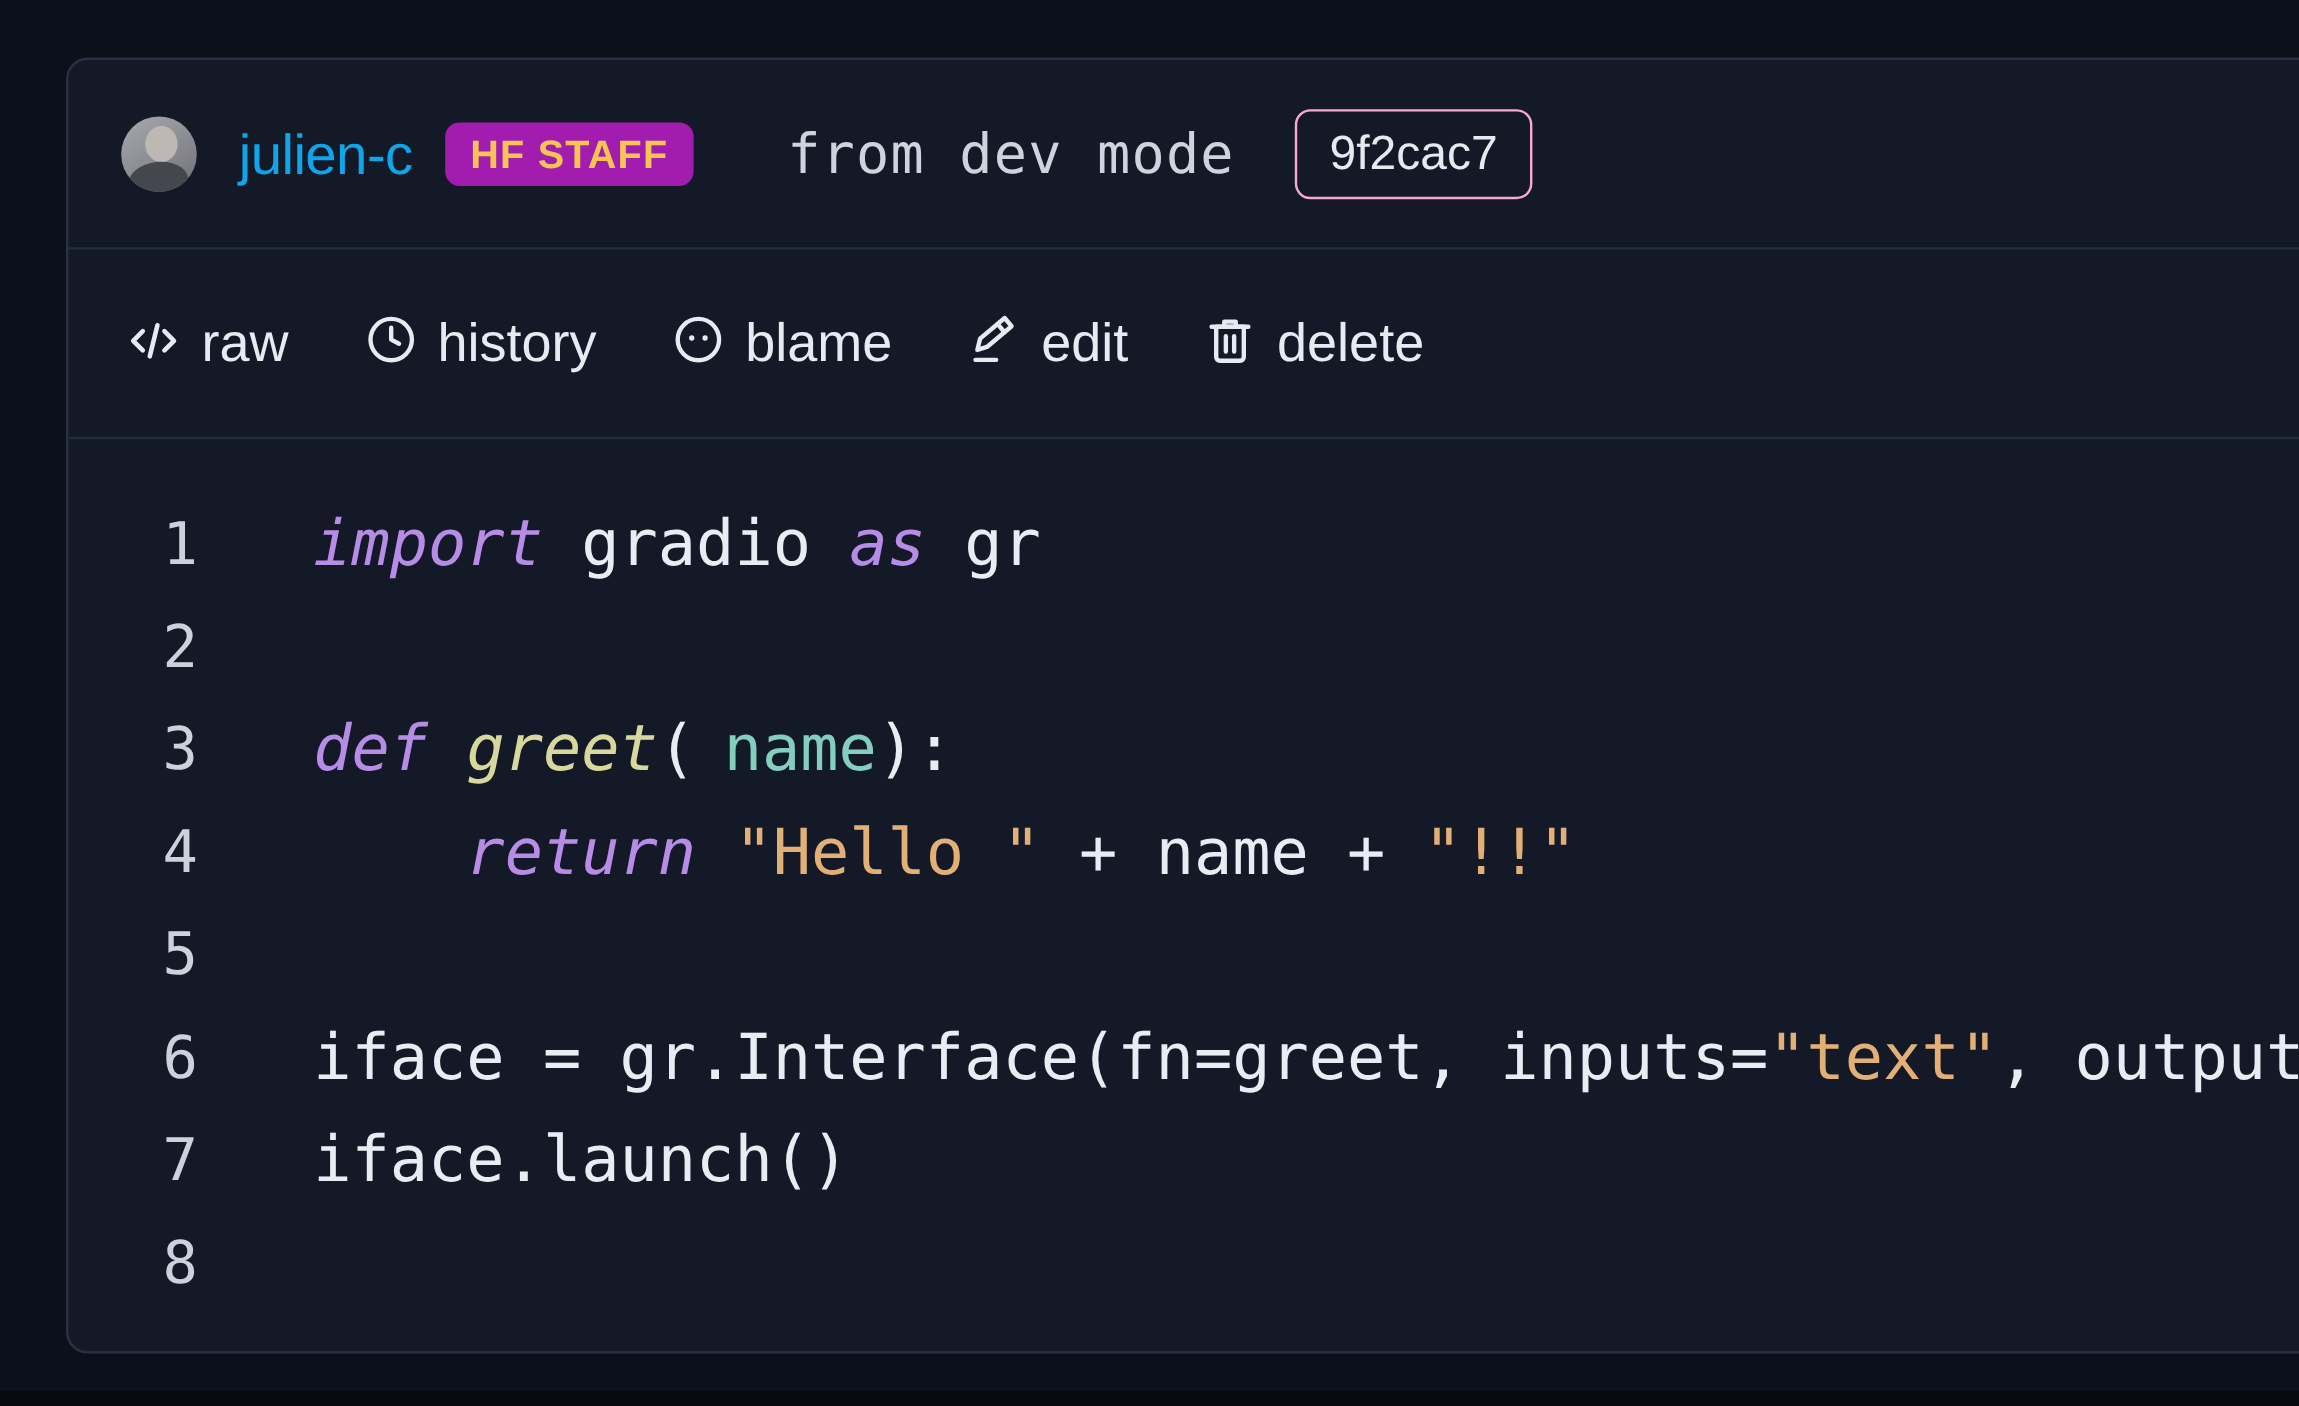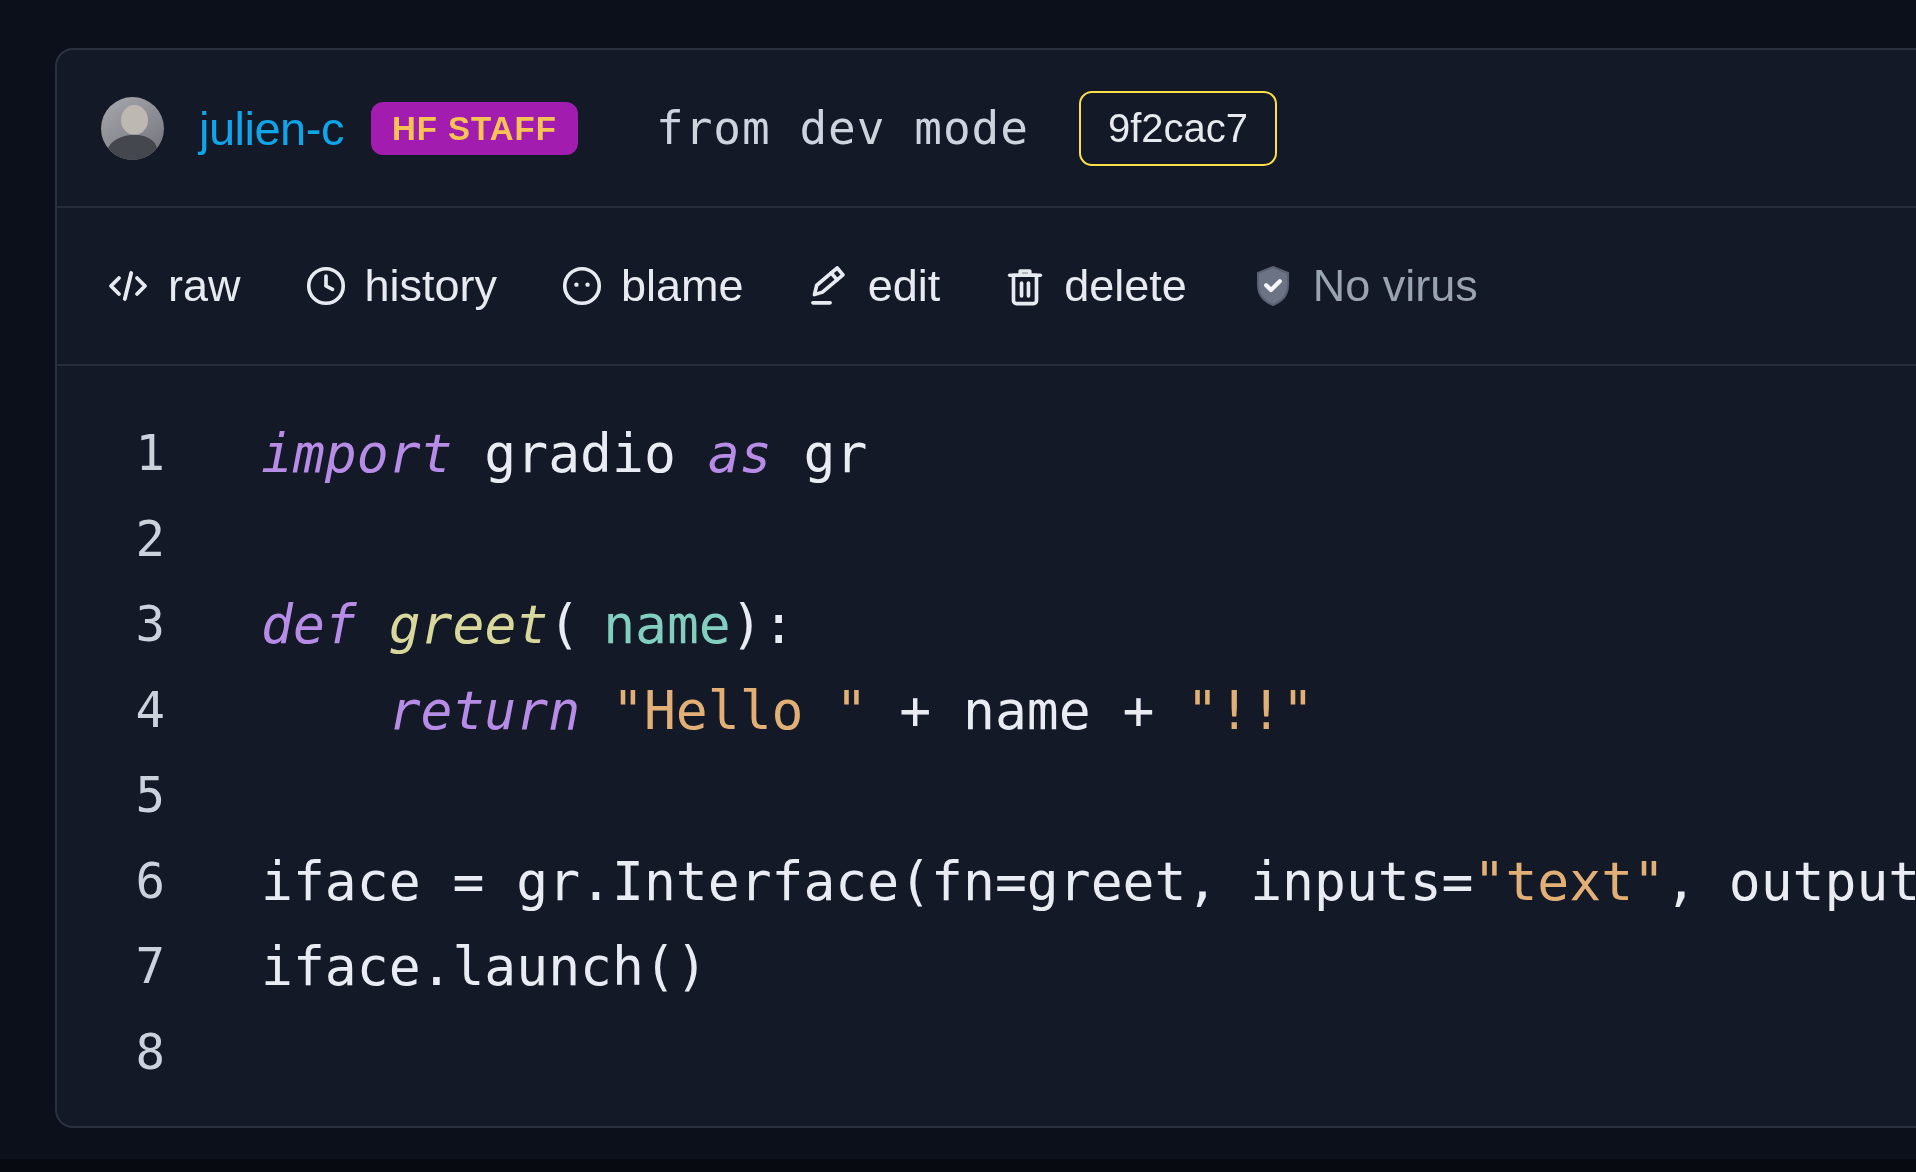--- a/index.html
+++ b/index.html
@@ -58,34 +58,34 @@
     line-height:1;
   }
   .commit-msg{
     margin-left:78px;
     font-family:"DejaVu Sans Mono","Liberation Mono",monospace;
     font-size:46px;color:#ced4de;
     letter-spacing:1px;
   }
   .commit-hash{
     margin-left:50px;
-    border:2px solid #fde047;border-radius:13px;
+    border:2px solid #f9a8d4;border-radius:13px;
     padding:13px 27px;
     font-size:40px;color:#e6e9ee;
     cursor:pointer;
   }
   
   .card-toolbar{
     height:156px;
     display:flex;align-items:center;
     padding-left:47px;gap:62px;
     border-bottom:2px solid #242b3b;
   }
   .tb-item{
-    display:flex;align-items:center;gap:16px;
+    display:flex;align-items:flex-start;gap:16px;
     color:#e7eaf0;font-size:45px;
     cursor:pointer;white-space:nowrap;
   }
   .tb-item svg{display:block;}
   .tb-item.muted{color:#9aa3b2;}
   
   .code-area{
     padding-top:45px;
     font-family:"DejaVu Sans Mono","Liberation Mono",monospace;
     font-size:53px;
@@ -179,29 +179,20 @@
           <line x1="4" y1="6.4" x2="20" y2="6.4"></line>
           <path d="M9.5 6.4V4.2h5v2.2"></path>
           <path d="M6 6.4h12v13.2a1.6 1.6 0 0 1-1.6 1.6H7.6A1.6 1.6 0 0 1 6 19.6z"></path>
           <line x1="10.2" y1="10.5" x2="10.2" y2="17.2"></line>
           <line x1="13.8" y1="10.5" x2="13.8" y2="17.2"></line>
         </svg>
       </span>
       <span>delete</span>
     </div>
 
-    <div class="tb-item muted">
-      <span>
-        <svg width="48" height="48" viewBox="0 0 24 24">
-          <path d="M12 2.5l7.5 3v6c0 5-3.2 8.3-7.5 10-4.3-1.7-7.5-5-7.5-10v-6z" fill="#6b7384" stroke="#596172" stroke-width="1"></path>
-          <polyline points="8.6,11.6 11,14 15.4,9.6" fill="none" stroke="#f4f6fa" stroke-width="2.1" stroke-linecap="round" stroke-linejoin="round"></polyline>
-        </svg>
-      </span>
-      <span>No virus</span>
-    </div>
 
   </div>
 
   <div class="code-area">
       <div class="code-line">
         <span class="ln">1</span>
         <span class="lc"><span class="tok-kw">import</span><span class="tok-pl"> gradio </span><span class="tok-kw">as</span><span class="tok-pl"> gr</span></span>
       </div>
       <div class="code-line">
         <span class="ln">2</span>

